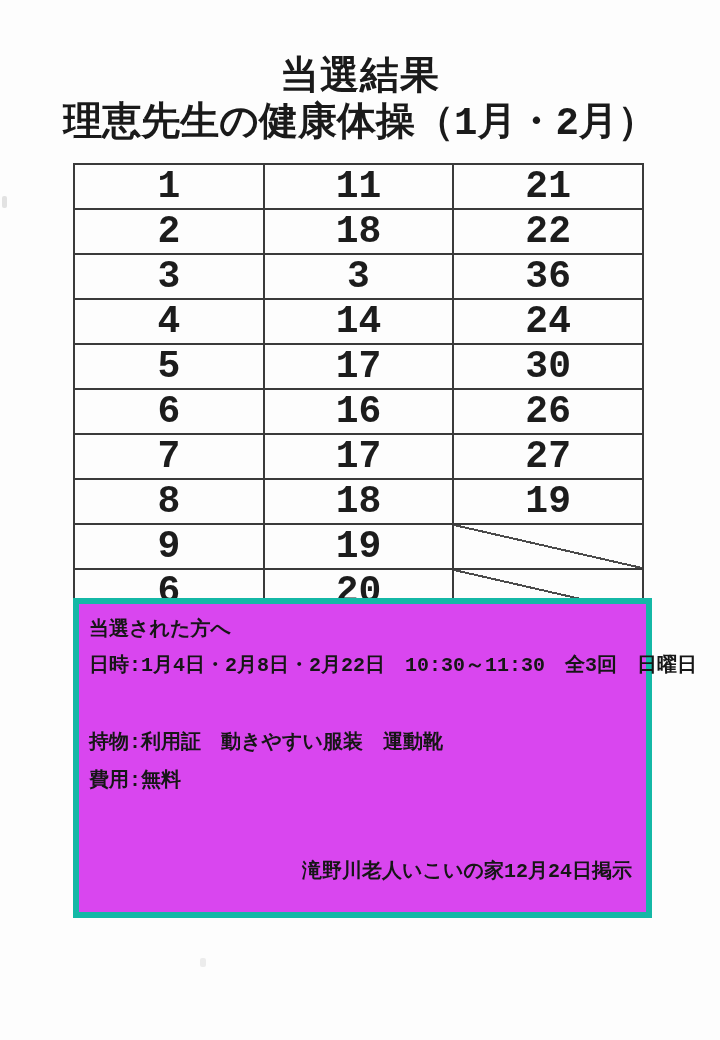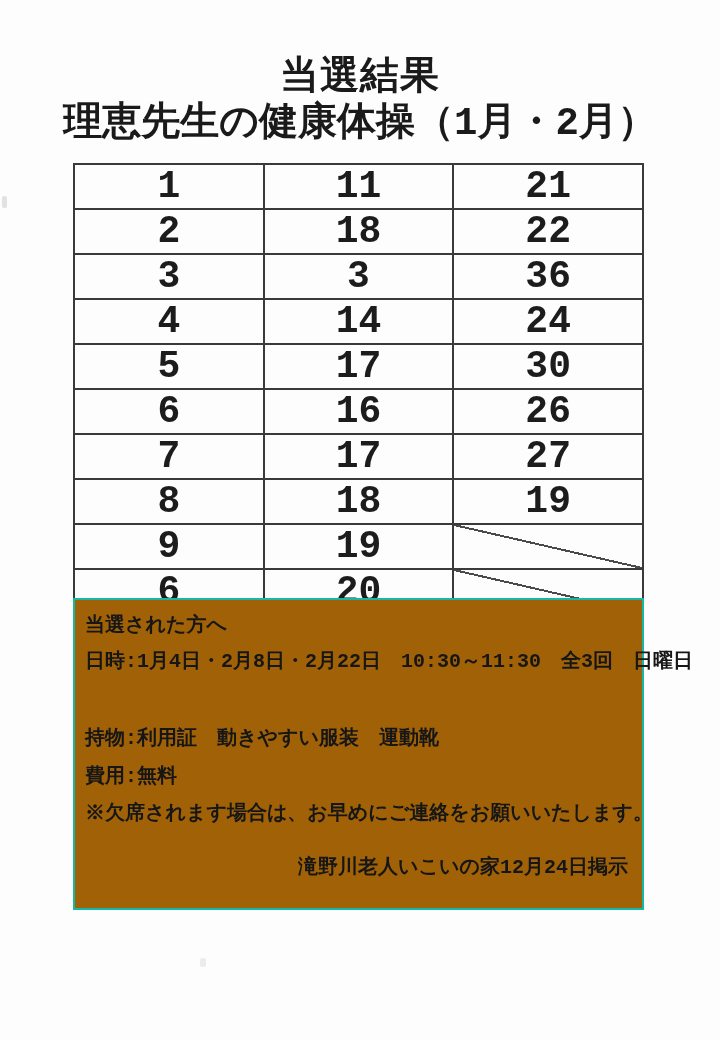--- a/index.html
+++ b/index.html
@@ -62,22 +62,22 @@
     );
   }
 
   
   .info-box {
     position: absolute;
     left: 73px;
     top: 598px;
     width: 567px;
     height: 308px;
-    border: 2px solid #14b8a6;
-    background: #a16207;
+    border: 6px solid #14b8a6;
+    background: #d946ef;
   }
   .info-box p {
     position: absolute;
     left: 10px;
     margin: 0;
     font-size: 20px;
     font-weight: 700;
     line-height: 24px;
     color: #161616;
     white-space: pre;
@@ -169,20 +169,19 @@
           <td class="slashed"></td>
         </tr>
       </tbody>
   </table>
 
   <section class="info-box">
     <p class="info-line-heading">当選された方へ</p>
     <p class="info-line-datetime">日時:1月4日・2月8日・2月22日　10:30～11:30　全3回　日曜日</p>
     <p class="info-line-items">持物:利用証　動きやすい服装　運動靴</p>
     <p class="info-line-fee">費用:無料</p>
-    <p class="info-line-note">※欠席されます場合は、お早めにご連絡をお願いいたします。</p>
     <p class="info-line-footer">滝野川老人いこいの家12月24日掲示</p>
   </section>
 
   <div class="speck-a"></div>
   <div class="speck-b"></div>
 
 </div>
 
 </body></html>

